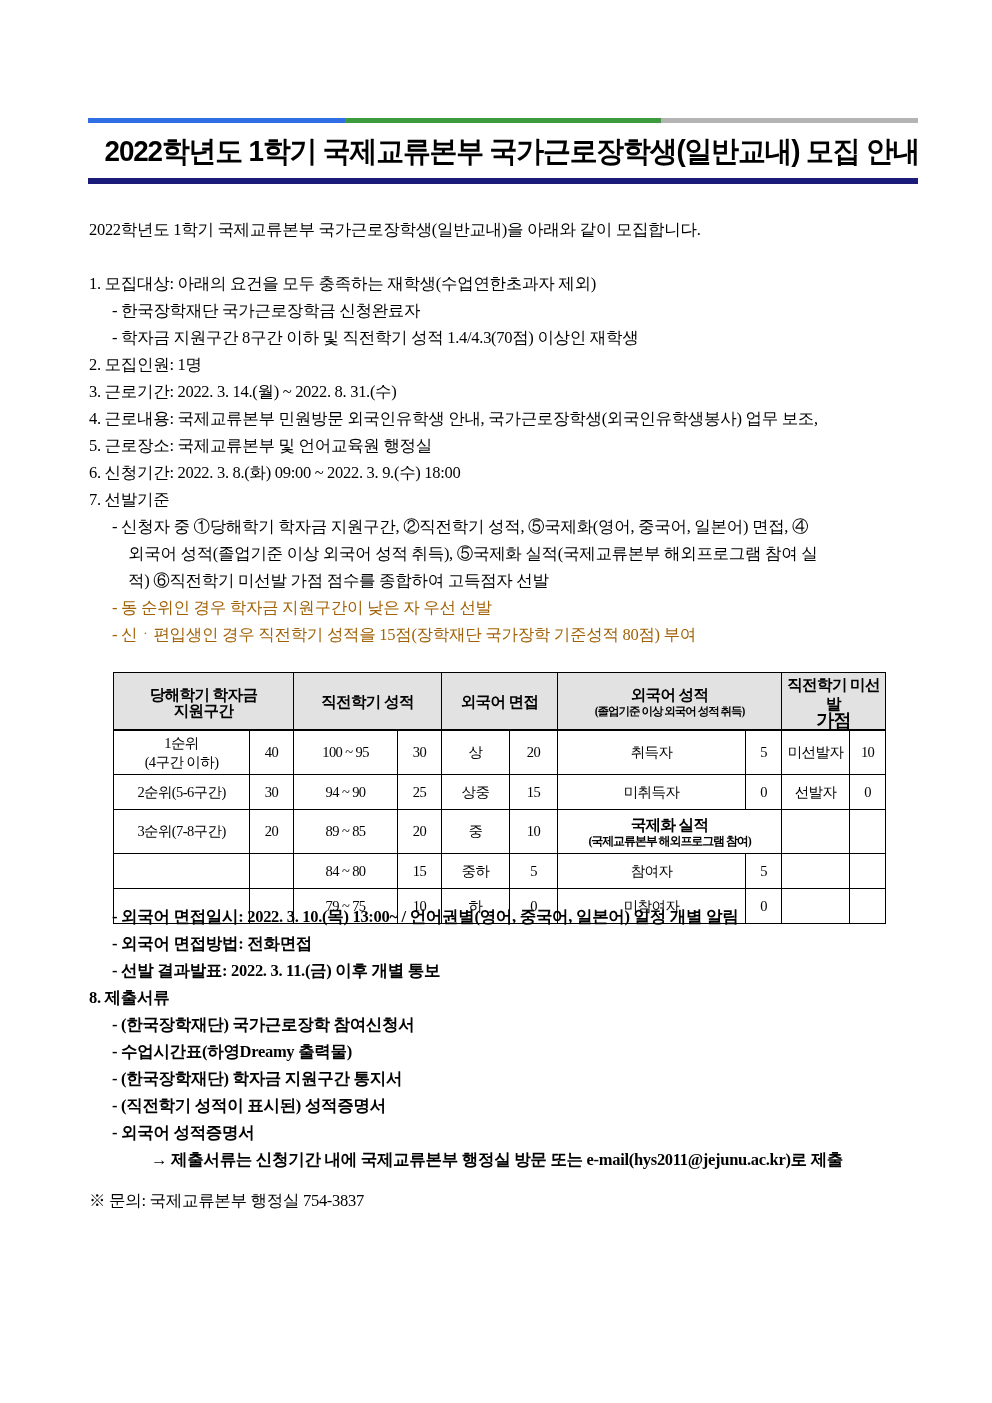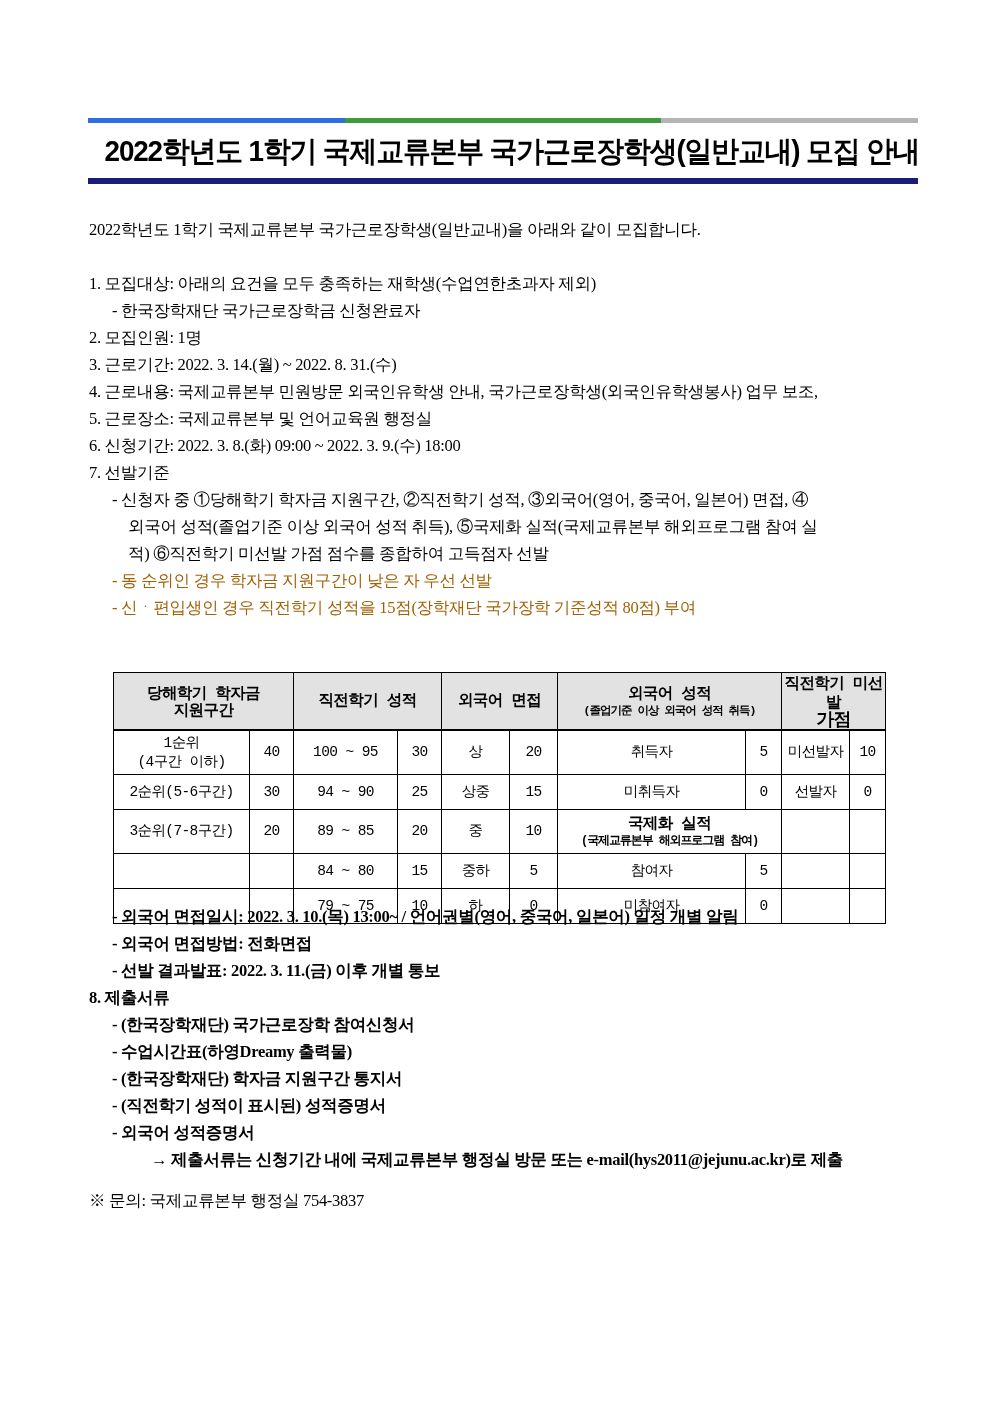--- a/index.html
+++ b/index.html
@@ -84,21 +84,21 @@
   .score-table-wrap {
     position: absolute;
     left: 113px;
     top: 672px;
     width: 772px;
   }
   table.score {
     border-collapse: collapse;
     width: 772px;
     table-layout: fixed;
-    font-family: Liberation Mono, monospace;
+    font-family: Liberation Serif, serif;
     font-size: 14.5px;
     letter-spacing: -0.6px;
     padding-left: 40px;
   }
   table.score td, table.score th {
     border: 1px solid #000000;
     text-align: center;
     vertical-align: middle;
     padding: 2px 1px;
     background: #ffffff;
@@ -187,20 +187,21 @@
   </div>
 
   <div class="body-text">
 
     <div class="intro">2022학년도 1학기 국제교류본부 국가근로장학생(일반교내)을 아래와 같이 모집합니다.</div>
 
     <div class="num-item">
       <div class="num-line">1. 모집대상: 아래의 요건을 모두 충족하는 재학생(수업연한초과자 제외)</div>
       <div class="sub-list">
         <div class="sub-line">- 한국장학재단 국가근로장학금 신청완료자</div>
+        <div class="sub-line">- 학자금 지원구간 8구간 이하 및 직전학기 성적 1.4/4.3(70점) 이상인 재학생</div>
       </div>
     </div>
 
     <div class="num-item">
       <div class="num-line">2. 모집인원: 1명</div>
     </div>
 
     <div class="num-item">
       <div class="num-line">3. 근로기간: 2022. 3. 14.(월) ~ 2022. 8. 31.(수)</div>
     </div>
@@ -213,21 +214,21 @@
       <div class="num-line">5. 근로장소: 국제교류본부 및 언어교육원 행정실</div>
     </div>
 
     <div class="num-item">
       <div class="num-line">6. 신청기간: 2022. 3. 8.(화) 09:00 ~ 2022. 3. 9.(수) 18:00</div>
     </div>
 
     <div class="num-item">
       <div class="num-line">7. 선발기준</div>
       <div class="sub-list">
-        <div class="sub-line">- 신청자 중 ①당해학기 학자금 지원구간, ②직전학기 성적, ③외국어(영어, 중국어, 일본어) 면접, ④</div>
+        <div class="sub-line">- 신청자 중 ①당해학기 학자금 지원구간, ②직전학기 성적, ⑤국제화(영어, 중국어, 일본어) 면접, ④</div>
         <div class="sub-wrap">외국어 성적(졸업기준 이상 외국어 성적 취득), ⑤국제화 실적(국제교류본부 해외프로그램 참여 실</div>
         <div class="sub-wrap">적) ⑥직전학기 미선발 가점 점수를 종합하여 고득점자 선발</div>
         <div class="sub-line blue">- 동 순위인 경우 학자금 지원구간이 낮은 자 우선 선발</div>
         <div class="sub-line blue">- 신ㆍ편입생인 경우 직전학기 성적을 15점(장학재단 국가장학 기준성적 80점) 부여</div>
       </div>
     </div>
 
   </div>
 
   <div class="score-table-wrap">

